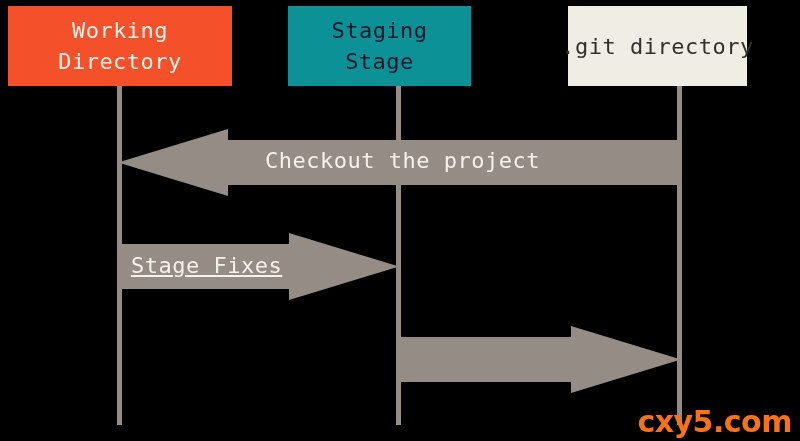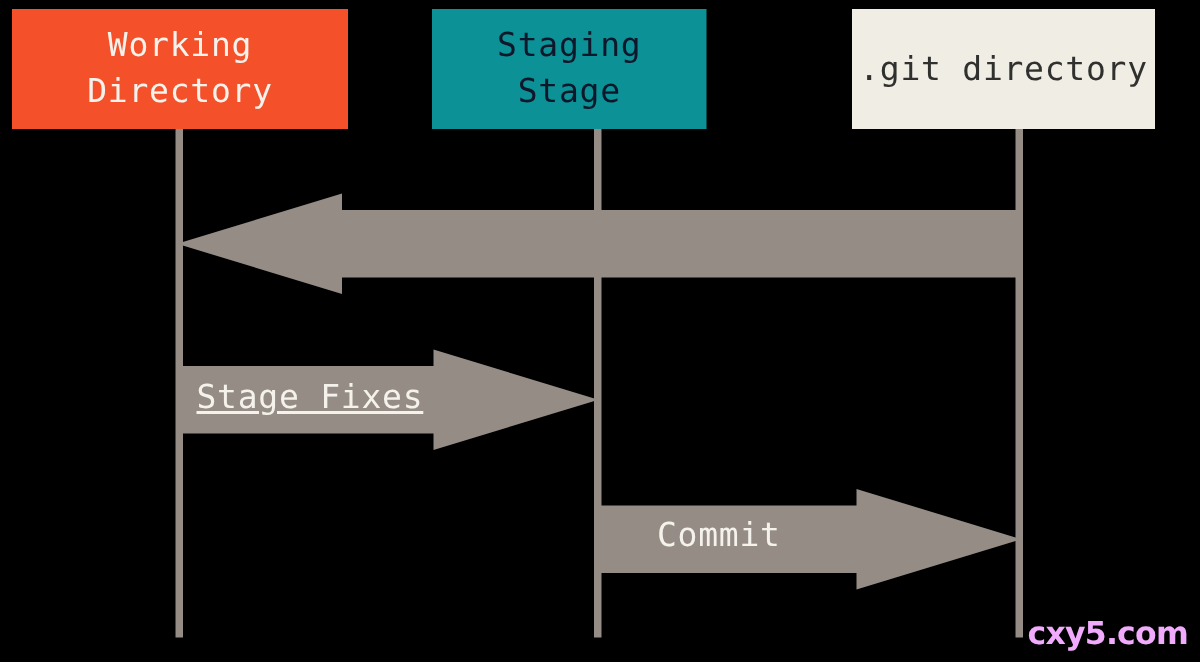--- a/index.html
+++ b/index.html
@@ -41,21 +41,21 @@
     left: 8px;  top: 6px;  width: 224px; height: 80px;
     background: #F4502A;
     color: #F5F2EC;
   }
   #box-staging {
     left: 288px; top: 6px; width: 183px; height: 80px;
     background: #0C9197;
     color: #0f172a;
   }
   #box-repo {
-    left: 568px; top: 6px; width: 202px; height: 80px;
+    left: 568px; top: 6px; width: 179px; height: 80px;
     background: #F0EDE4;
     color: #30302E;
   }
 
   
   .lifeline {
     position: absolute;
     width: 5px;
     background: #948C85;
   }
@@ -84,24 +84,24 @@
   #label-stage { left: 131px; top: 255px; text-decoration: underline; }
 
   #arrow-commit { left: 399px; top: 326px; width: 282px; height: 67px; }
   #label-commit { left: 438px; top: 347px; }
 
   
   #watermark {
     position: absolute;
     right: 8px;
     bottom: 4px;
-    color: #f0abfc;
+    color: #f97316;
     font-family: "DejaVu Sans", "Liberation Sans", sans-serif;
     font-weight: bold;
-    font-size: 21px;
+    font-size: 30px;
     line-height: 30px;
     letter-spacing: -0.5px;
   }
 </style>
 </head>
 <body>
 
 <div id="canvas">
 
   <div class="node-box" id="box-working">
@@ -120,30 +120,30 @@
 
   <div class="lifeline" id="lifeline-working"></div>
   <div class="lifeline" id="lifeline-staging"></div>
   <div class="lifeline" id="lifeline-repo"></div>
 
   <div class="arrow" id="arrow-checkout">
     <svg width="564" height="67" viewBox="0 0 564 67">
       <polygon points="0,33.5 110,0 110,11 564,11 564,56 110,56 110,67" fill="#948C85"></polygon>
     </svg>
   </div>
+  <div class="arrow-label" id="label-checkout">Checkout the project</div>
 
   <div class="arrow" id="arrow-stage">
     <svg width="280" height="67" viewBox="0 0 280 67">
       <polygon points="280,33.5 170,0 170,11 0,11 0,56 170,56 170,67" fill="#948C85"></polygon>
     </svg>
   </div>
   <div class="arrow-label" id="label-stage">Stage Fixes</div>
 
   <div class="arrow" id="arrow-commit">
     <svg width="282" height="67" viewBox="0 0 282 67">
       <polygon points="282,33.5 172,0 172,11 0,11 0,56 172,56 172,67" fill="#948C85"></polygon>
     </svg>
   </div>
-  <div class="arrow-label" id="label-commit">Commit</div>
 
   <div id="watermark">cxy5.com</div>
 
 </div>
 
 </body></html>

